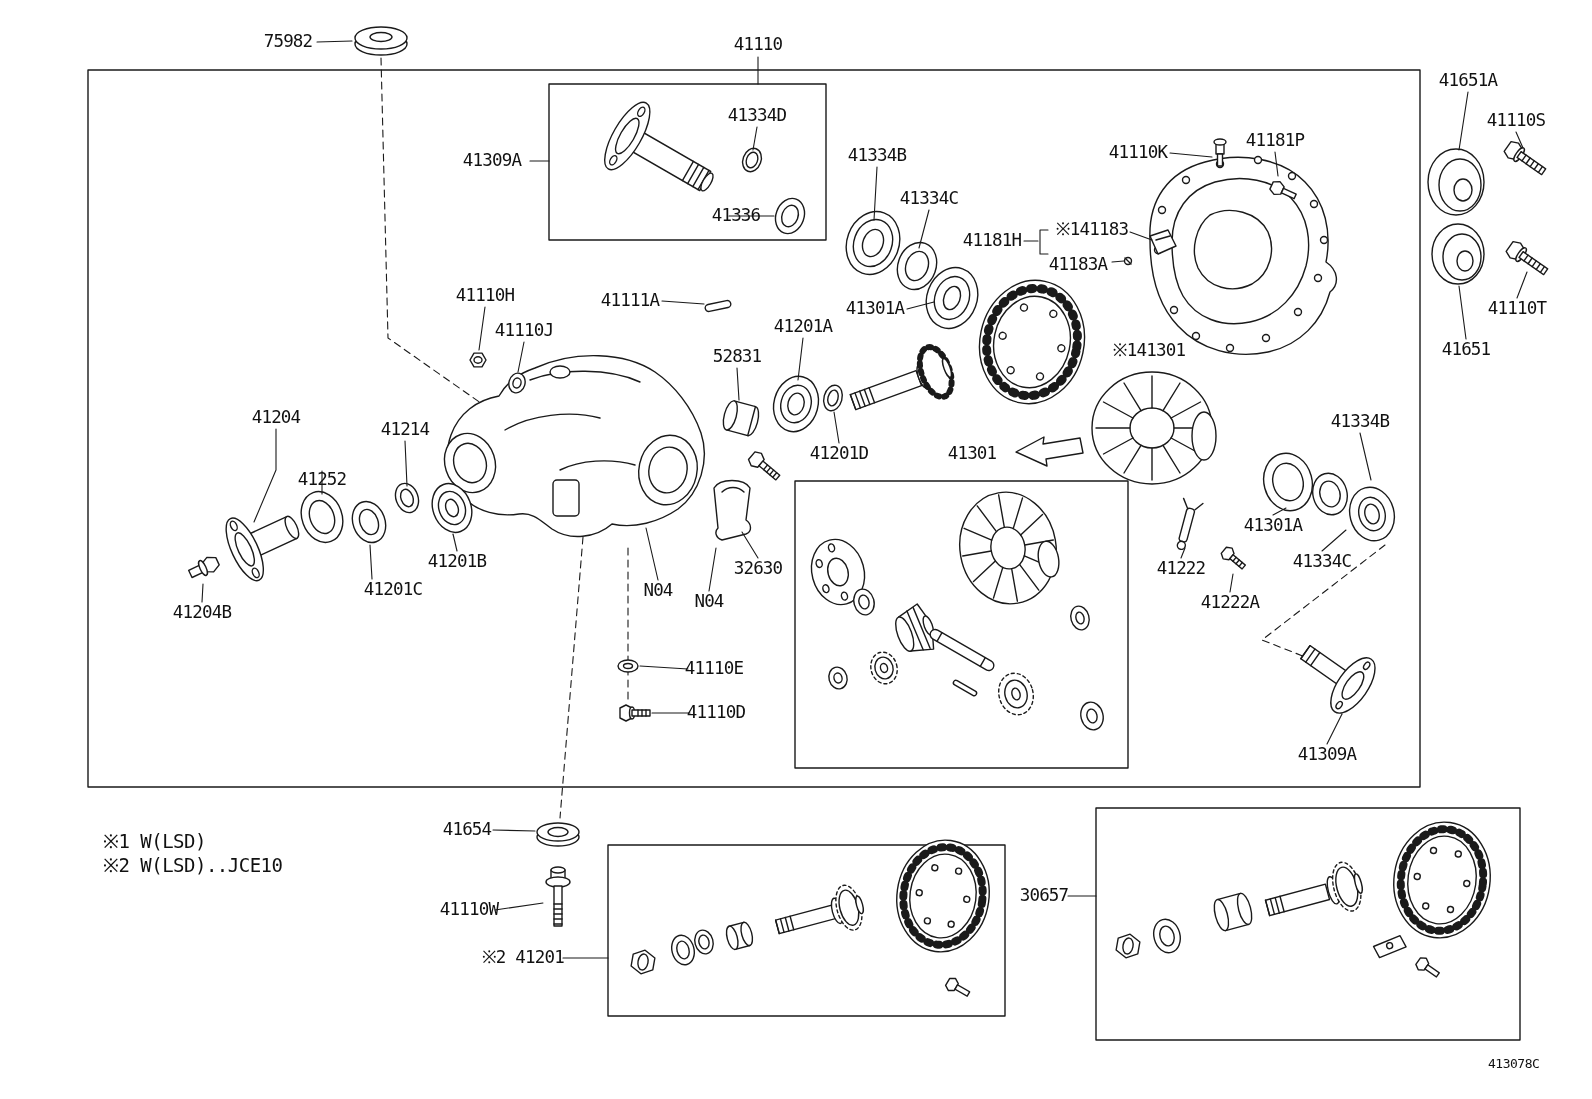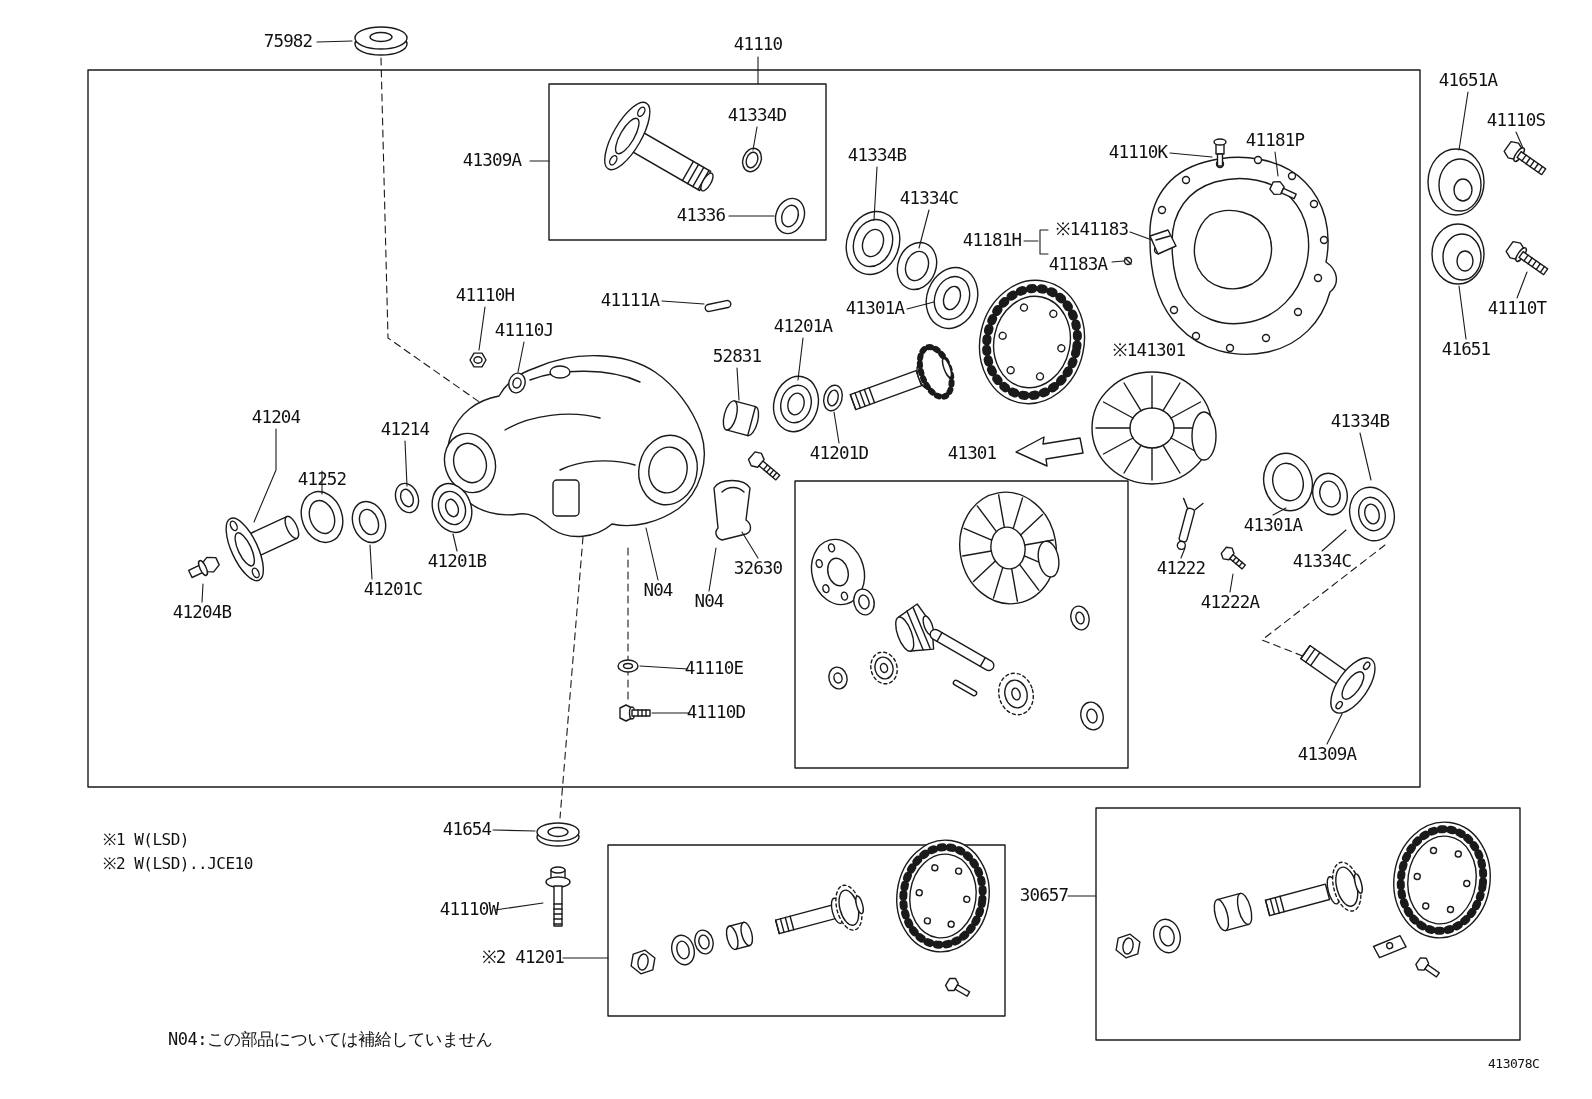--- a/index.html
+++ b/index.html
@@ -1,21 +1,21 @@
 <!DOCTYPE html>
 <html><head>
 <meta charset="utf-8">
 <style>
   html,body{margin:0;padding:0;background:#fff}
   .canvas{position:relative;width:1592px;height:1099px;background:#fff;overflow:hidden;
           font-family:"DejaVu Sans Mono",monospace;color:#111}
   .canvas svg{position:absolute;left:0;top:0}
   .lbl{position:absolute;transform:translate(-50%,-50%);font-size:17.5px;letter-spacing:-0.8px;
        white-space:nowrap;line-height:1}
-  .note{position:absolute;font-size:16px;letter-spacing:-0.5px;white-space:nowrap}
+  .note{position:absolute;font-size:19px;letter-spacing:-0.5px;white-space:nowrap}
   .note.big{font-size:17px}
   .code{position:absolute;font-size:13px;letter-spacing:-0.5px}
 </style>
 </head>
 <body>
 
 <div class="canvas">
 
 <svg width="1592" height="1099" viewBox="0 0 1592 1099">
  <g stroke="#1a1a1a" fill="none" stroke-width="1.4" stroke-linecap="round" stroke-linejoin="round">
@@ -484,21 +484,21 @@
   </g>
 
   <path fill="#fff" d="M1016,452 L1044,437 L1043,444 L1080,438 L1083,453 L1046,459 L1047,466 Z"></path>
  </g>
 </svg>
 
 <div class="lbl" style="left:288px;top:42px">75982</div>
 <div class="lbl" style="left:758px;top:45px">41110</div>
 <div class="lbl" style="left:757px;top:116px">41334D</div>
 <div class="lbl" style="left:492px;top:161px">41309A</div>
-<div class="lbl" style="left:701px;top:216px">41336</div>
+<div class="lbl" style="left:736px;top:216px">41336</div>
 <div class="lbl" style="left:877px;top:156px">41334B</div>
 <div class="lbl" style="left:929px;top:199px">41334C</div>
 <div class="lbl" style="left:1138px;top:153px">41110K</div>
 <div class="lbl" style="left:1275px;top:141px">41181P</div>
 <div class="lbl" style="left:992px;top:241px">41181H</div>
 <div class="lbl" style="left:1092px;top:230px">※141183</div>
 <div class="lbl" style="left:1078px;top:265px">41183A</div>
 <div class="lbl" style="left:875px;top:309px">41301A</div>
 <div class="lbl" style="left:630px;top:301px">41111A</div>
 <div class="lbl" style="left:485px;top:296px">41110H</div>
@@ -529,16 +529,15 @@
 <div class="lbl" style="left:714px;top:669px">41110E</div>
 <div class="lbl" style="left:716px;top:713px">41110D</div>
 <div class="lbl" style="left:1327px;top:755px">41309A</div>
 <div class="lbl" style="left:467px;top:830px">41654</div>
 <div class="lbl" style="left:469px;top:910px">41110W</div>
 <div class="lbl" style="left:523px;top:958px">※2 41201</div>
 <div class="lbl" style="left:1044px;top:896px">30657</div>
 
 <div class="note" style="left:103px;top:828px">※1 W(LSD)</div>
 <div class="note" style="left:103px;top:852px">※2 W(LSD)..JCE10</div>
-<div class="note big" style="left:168px;top:1028px">N04:この部品については補給していません</div>
 <div class="code" style="left:1488px;top:1056px">413078C</div>
 
 </div>
 
 </body></html>

